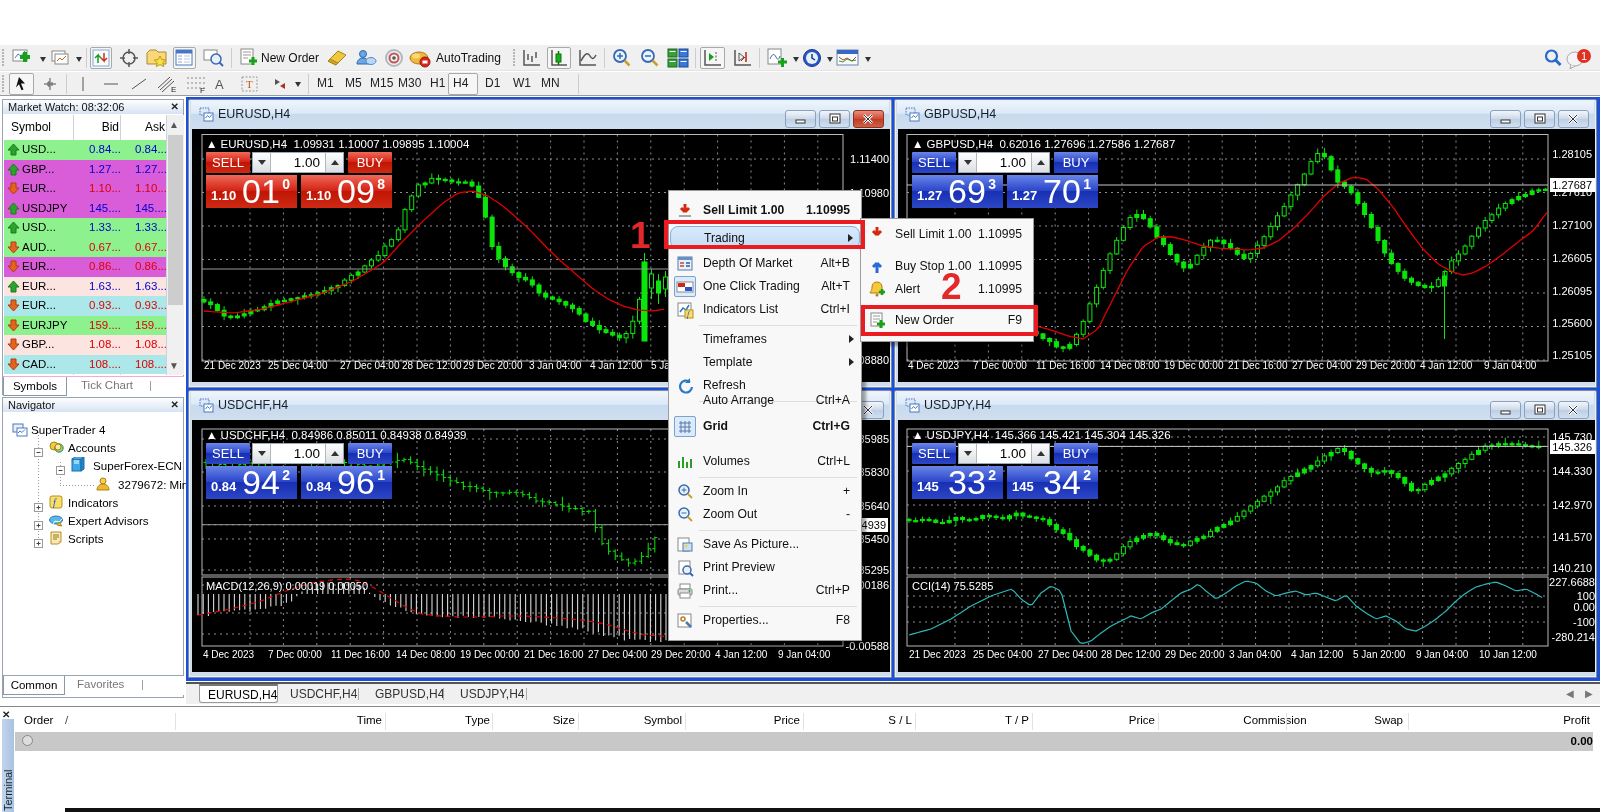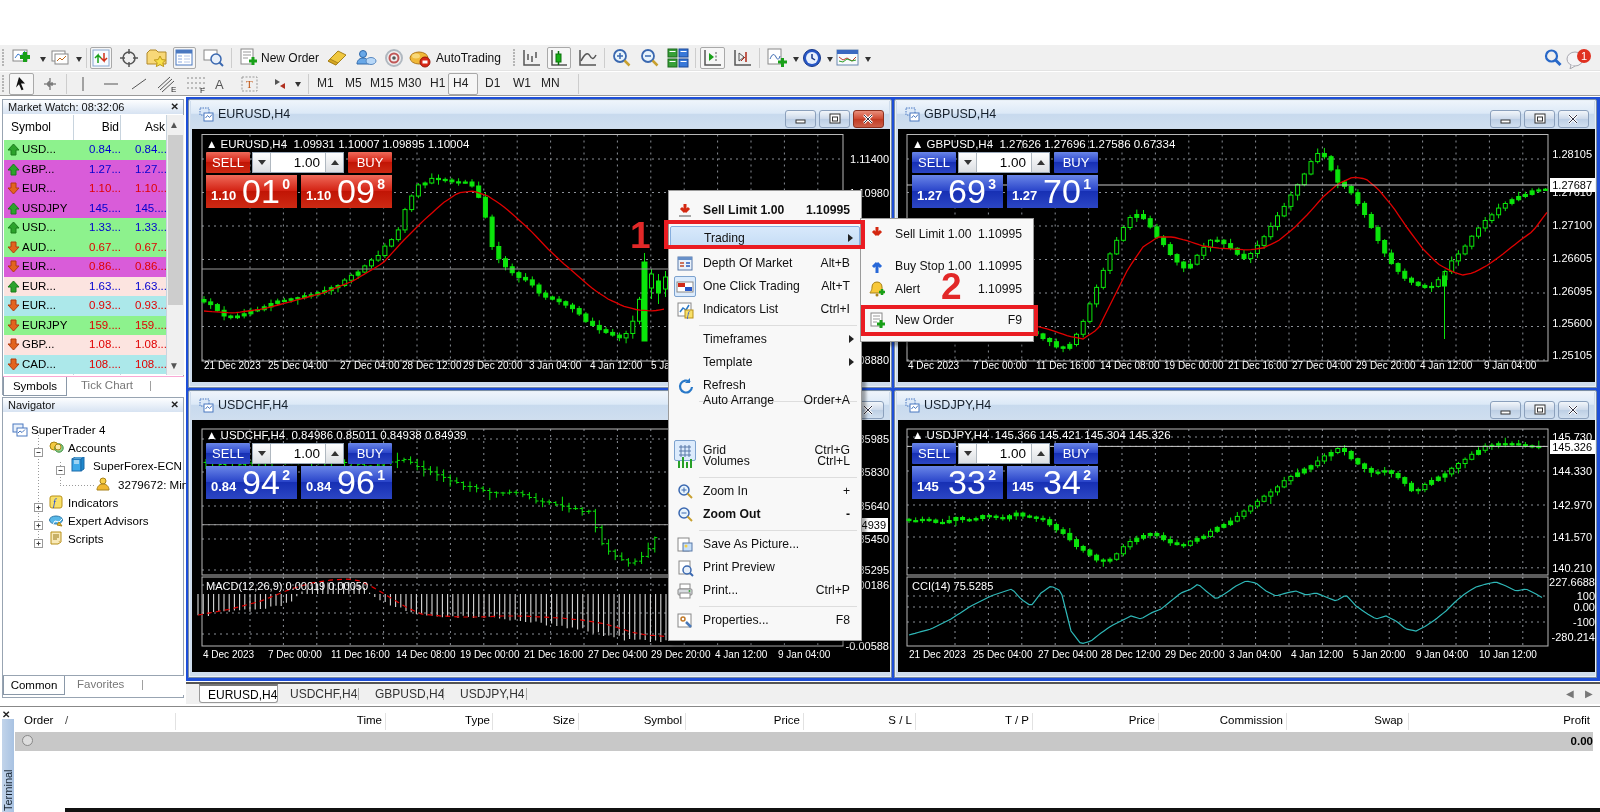--- a/index.html
+++ b/index.html
@@ -77,21 +77,21 @@
 #tbal{position:absolute;left:15px;top:25px;width:1578px;height:19px;background:#c8c8c8;font-size:11.5px;font-weight:bold;line-height:19px;color:#000;}
 .vline{position:absolute;width:1px;background:#e2e2e2;}
 #blackbar{position:absolute;left:65px;top:101px;width:1535px;height:5px;background:#111;}
 
 .menu{position:absolute;background:#f8f8f8;border:1px solid #9b9b9b;box-shadow:4px 4px 3px rgba(0,0,0,.35);font-size:12.2px;color:#111;}
 .mi{position:absolute;left:1px;right:1px;height:23px;}
 .mi .txt{position:absolute;left:33px;top:4px;}
 .mi .sc{position:absolute;right:10px;top:4px;}
 .mi .arr{position:absolute;right:6px;top:7px;width:0;height:0;border-top:4px solid transparent;border-bottom:4px solid transparent;border-left:5px solid #222;}
 .msep{position:absolute;left:30px;right:4px;height:1px;background:#ddd;}
-.mhl{background:linear-gradient(#d8e9fb,#c4dcf5);border:1px solid #86aede;border-radius:2px;}
+.mhl{background:linear-gradient(#d8e9fb,#c4dcf5);border:1px solid #86aede;border-radius:8px;}
 .mic{position:absolute;left:6px;top:3px;width:18px;height:18px;}
 .micbox{position:absolute;left:4px;top:1px;width:22px;height:21px;border:1px solid #7da2ce;background:#dcebfc;border-radius:2px;}
 .redbox{position:absolute;border:4px solid #ea1c22;}
 .rednum{position:absolute;font-size:37px;font-weight:bold;color:#e22828;font-family:"Liberation Sans",sans-serif;}
 </style></head><body>
 <div id="app">
     <div id="tb1" class="tbrow">
       <div class="grip" style="left:2px;top:4px;height:18px"></div>
       <div class="ticon" style="left:12px;top:3px"><svg width="26" height="20" viewBox="0 0 26 20" style="">
           <rect x="1" y="2" width="14" height="11" fill="#fff" stroke="#888"></rect>
@@ -979,21 +979,21 @@
             <text x="75" y="240" fill="#fff" font-size="10" font-family="Liberation Sans">7 Dec 00:00</text>
             <text x="138" y="240" fill="#fff" font-size="10" font-family="Liberation Sans">11 Dec 16:00</text>
             <text x="202" y="240" fill="#fff" font-size="10" font-family="Liberation Sans">14 Dec 08:00</text>
             <text x="266" y="240" fill="#fff" font-size="10" font-family="Liberation Sans">19 Dec 00:00</text>
             <text x="330" y="240" fill="#fff" font-size="10" font-family="Liberation Sans">21 Dec 16:00</text>
             <text x="394" y="240" fill="#fff" font-size="10" font-family="Liberation Sans">27 Dec 04:00</text>
             <text x="458" y="240" fill="#fff" font-size="10" font-family="Liberation Sans">29 Dec 20:00</text>
             <text x="522" y="240" fill="#fff" font-size="10" font-family="Liberation Sans">4 Jan 12:00</text>
             <text x="586" y="240" fill="#fff" font-size="10" font-family="Liberation Sans">9 Jan 04:00</text>
           </svg>
-          <div class="infoline" style="left:14px;top:9px">▲ GBPUSD,H4  1.27626 1.27696 1.27586 0.67334</div>
+          <div class="infoline" style="left:14px;top:9px">▲ GBPUSD,H4  0.62016 1.27696 1.27586 1.27687</div>
           <div class="ocw bluew" style="left:14px;top:23px">
 <div class="btn sell">SELL</div>
 <div class="spin">
               <div class="sd">
                 <div class="caret cdown" style="margin:7px auto 0"></div>
               </div>
 <div class="su">
                 <div class="caret cup" style="margin:7px auto 0"></div>
               </div>
               <div class="sval">1.00</div>
@@ -1634,21 +1634,21 @@
         <span class="hc" style="left:9px">Order</span>
         <span class="hc" style="left:50px;color:#444">/</span>
         <span class="hc" style="left:237px;width:130px;display:inline-block;text-align:right;position:absolute">Time</span>
         <span class="hc" style="left:345px;width:130px;display:inline-block;text-align:right;position:absolute">Type</span>
         <span class="hc" style="left:430px;width:130px;display:inline-block;text-align:right;position:absolute">Size</span>
         <span class="hc" style="left:537px;width:130px;display:inline-block;text-align:right;position:absolute">Symbol</span>
         <span class="hc" style="left:655px;width:130px;display:inline-block;text-align:right;position:absolute">Price</span>
         <span class="hc" style="left:767px;width:130px;display:inline-block;text-align:right;position:absolute">S / L</span>
         <span class="hc" style="left:884px;width:130px;display:inline-block;text-align:right;position:absolute">T / P</span>
         <span class="hc" style="left:1010px;width:130px;display:inline-block;text-align:right;position:absolute">Price</span>
-        <span class="hc" style="left:1138px;width:130px;display:inline-block;text-align:right;position:absolute">Commission</span>
+        <span class="hc" style="left:1195px;width:130px;display:inline-block;text-align:center;position:absolute">Commission</span>
         <span class="hc" style="left:1258px;width:130px;display:inline-block;text-align:right;position:absolute">Swap</span>
         <span class="hc" style="left:1445px;width:130px;display:inline-block;text-align:right;position:absolute">Profit</span>
       </div>
       <div class="vline" style="left:175px;top:6px;height:17px"></div>
       <div class="vline" style="left:385px;top:6px;height:17px"></div>
       <div class="vline" style="left:492px;top:6px;height:17px"></div>
       <div class="vline" style="left:578px;top:6px;height:17px"></div>
       <div class="vline" style="left:685px;top:6px;height:17px"></div>
       <div class="vline" style="left:803px;top:6px;height:17px"></div>
       <div class="vline" style="left:915px;top:6px;height:17px"></div>
@@ -1717,23 +1717,23 @@
       <div class="mi" style="top:183px;height:23px;">
         <div class="mic" style="left:6px;top:3px"><svg width="18" height="18" viewBox="0 0 18 18" style="">
             <path d="M14 5a6 6 0 10 2 5" stroke="#2878c8" stroke-width="2.2" fill="none"></path>
             <path d="M14 1v5h-5z" fill="#2878c8"></path>
           </svg></div>
         <span class="txt" style="top:4px">Refresh</span>
       </div>
       <div class="msep" style="top:210px"></div>
       <div class="mi" style="top:198px;height:23px;">
         <span class="txt" style="top:4px">Auto Arrange</span>
-        <span class="sc" style="top:4px">Order+A</span>
-      </div>
-      <div class="mi" style="top:248px;height:23px;">
+        <span class="sc" style="top:4px">Ctrl+A</span>
+      </div>
+      <div class="mi" style="top:224px;height:23px;font-weight:bold;">
         <div class="micbox"></div>
         <div class="mic" style="left:6px;top:3px"><svg width="18" height="18" viewBox="0 0 18 18" style="">
             <path d="M3 5h12M3 9h12M3 13h12M5 3v12M9 3v12M13 3v12" stroke="#5878a8"></path>
           </svg></div>
         <span class="txt" style="top:4px">Grid</span>
         <span class="sc" style="top:4px">Ctrl+G</span>
       </div>
       <div class="mi" style="top:259px;height:23px;">
         <div class="mic" style="left:6px;top:3px"><svg width="18" height="18" viewBox="0 0 18 18" style="">
             <path d="M3 15V8M7 15V4M11 15V9M15 15V6" stroke="#28a028" stroke-width="2"></path>
@@ -1744,21 +1744,21 @@
       <div class="msep" style="top:286px"></div>
       <div class="mi" style="top:289px;height:23px;">
         <div class="mic" style="left:6px;top:3px"><svg width="18" height="18" viewBox="0 0 18 18" style="">
             <circle cx="8" cy="7" r="5" fill="#e8f4fc" stroke="#3a68b0" stroke-width="1.5"></circle>
             <path d="M5.5 7h5M8 4.5v5" stroke="#3a68b0"></path>
             <path d="M11.5 10.5l4.5 4.5" stroke="#c8a030" stroke-width="2"></path>
           </svg></div>
         <span class="txt" style="top:4px">Zoom In</span>
         <span class="sc" style="top:4px">+</span>
       </div>
-      <div class="mi" style="top:312px;height:23px;font-weight:bold;">
+      <div class="mi" style="top:312px;height:23px;">
         <div class="mic" style="left:6px;top:3px"><svg width="18" height="18" viewBox="0 0 18 18" style="">
             <circle cx="8" cy="7" r="5" fill="#e8f4fc" stroke="#3a68b0" stroke-width="1.5"></circle>
             <path d="M5.5 7h5" stroke="#3a68b0"></path>
             <path d="M11.5 10.5l4.5 4.5" stroke="#c8a030" stroke-width="2"></path>
           </svg></div>
         <span class="txt" style="top:4px">Zoom Out</span>
         <span class="sc" style="top:4px">-</span>
       </div>
       <div class="msep" style="top:339px"></div>
       <div class="mi" style="top:342px;height:23px;">

